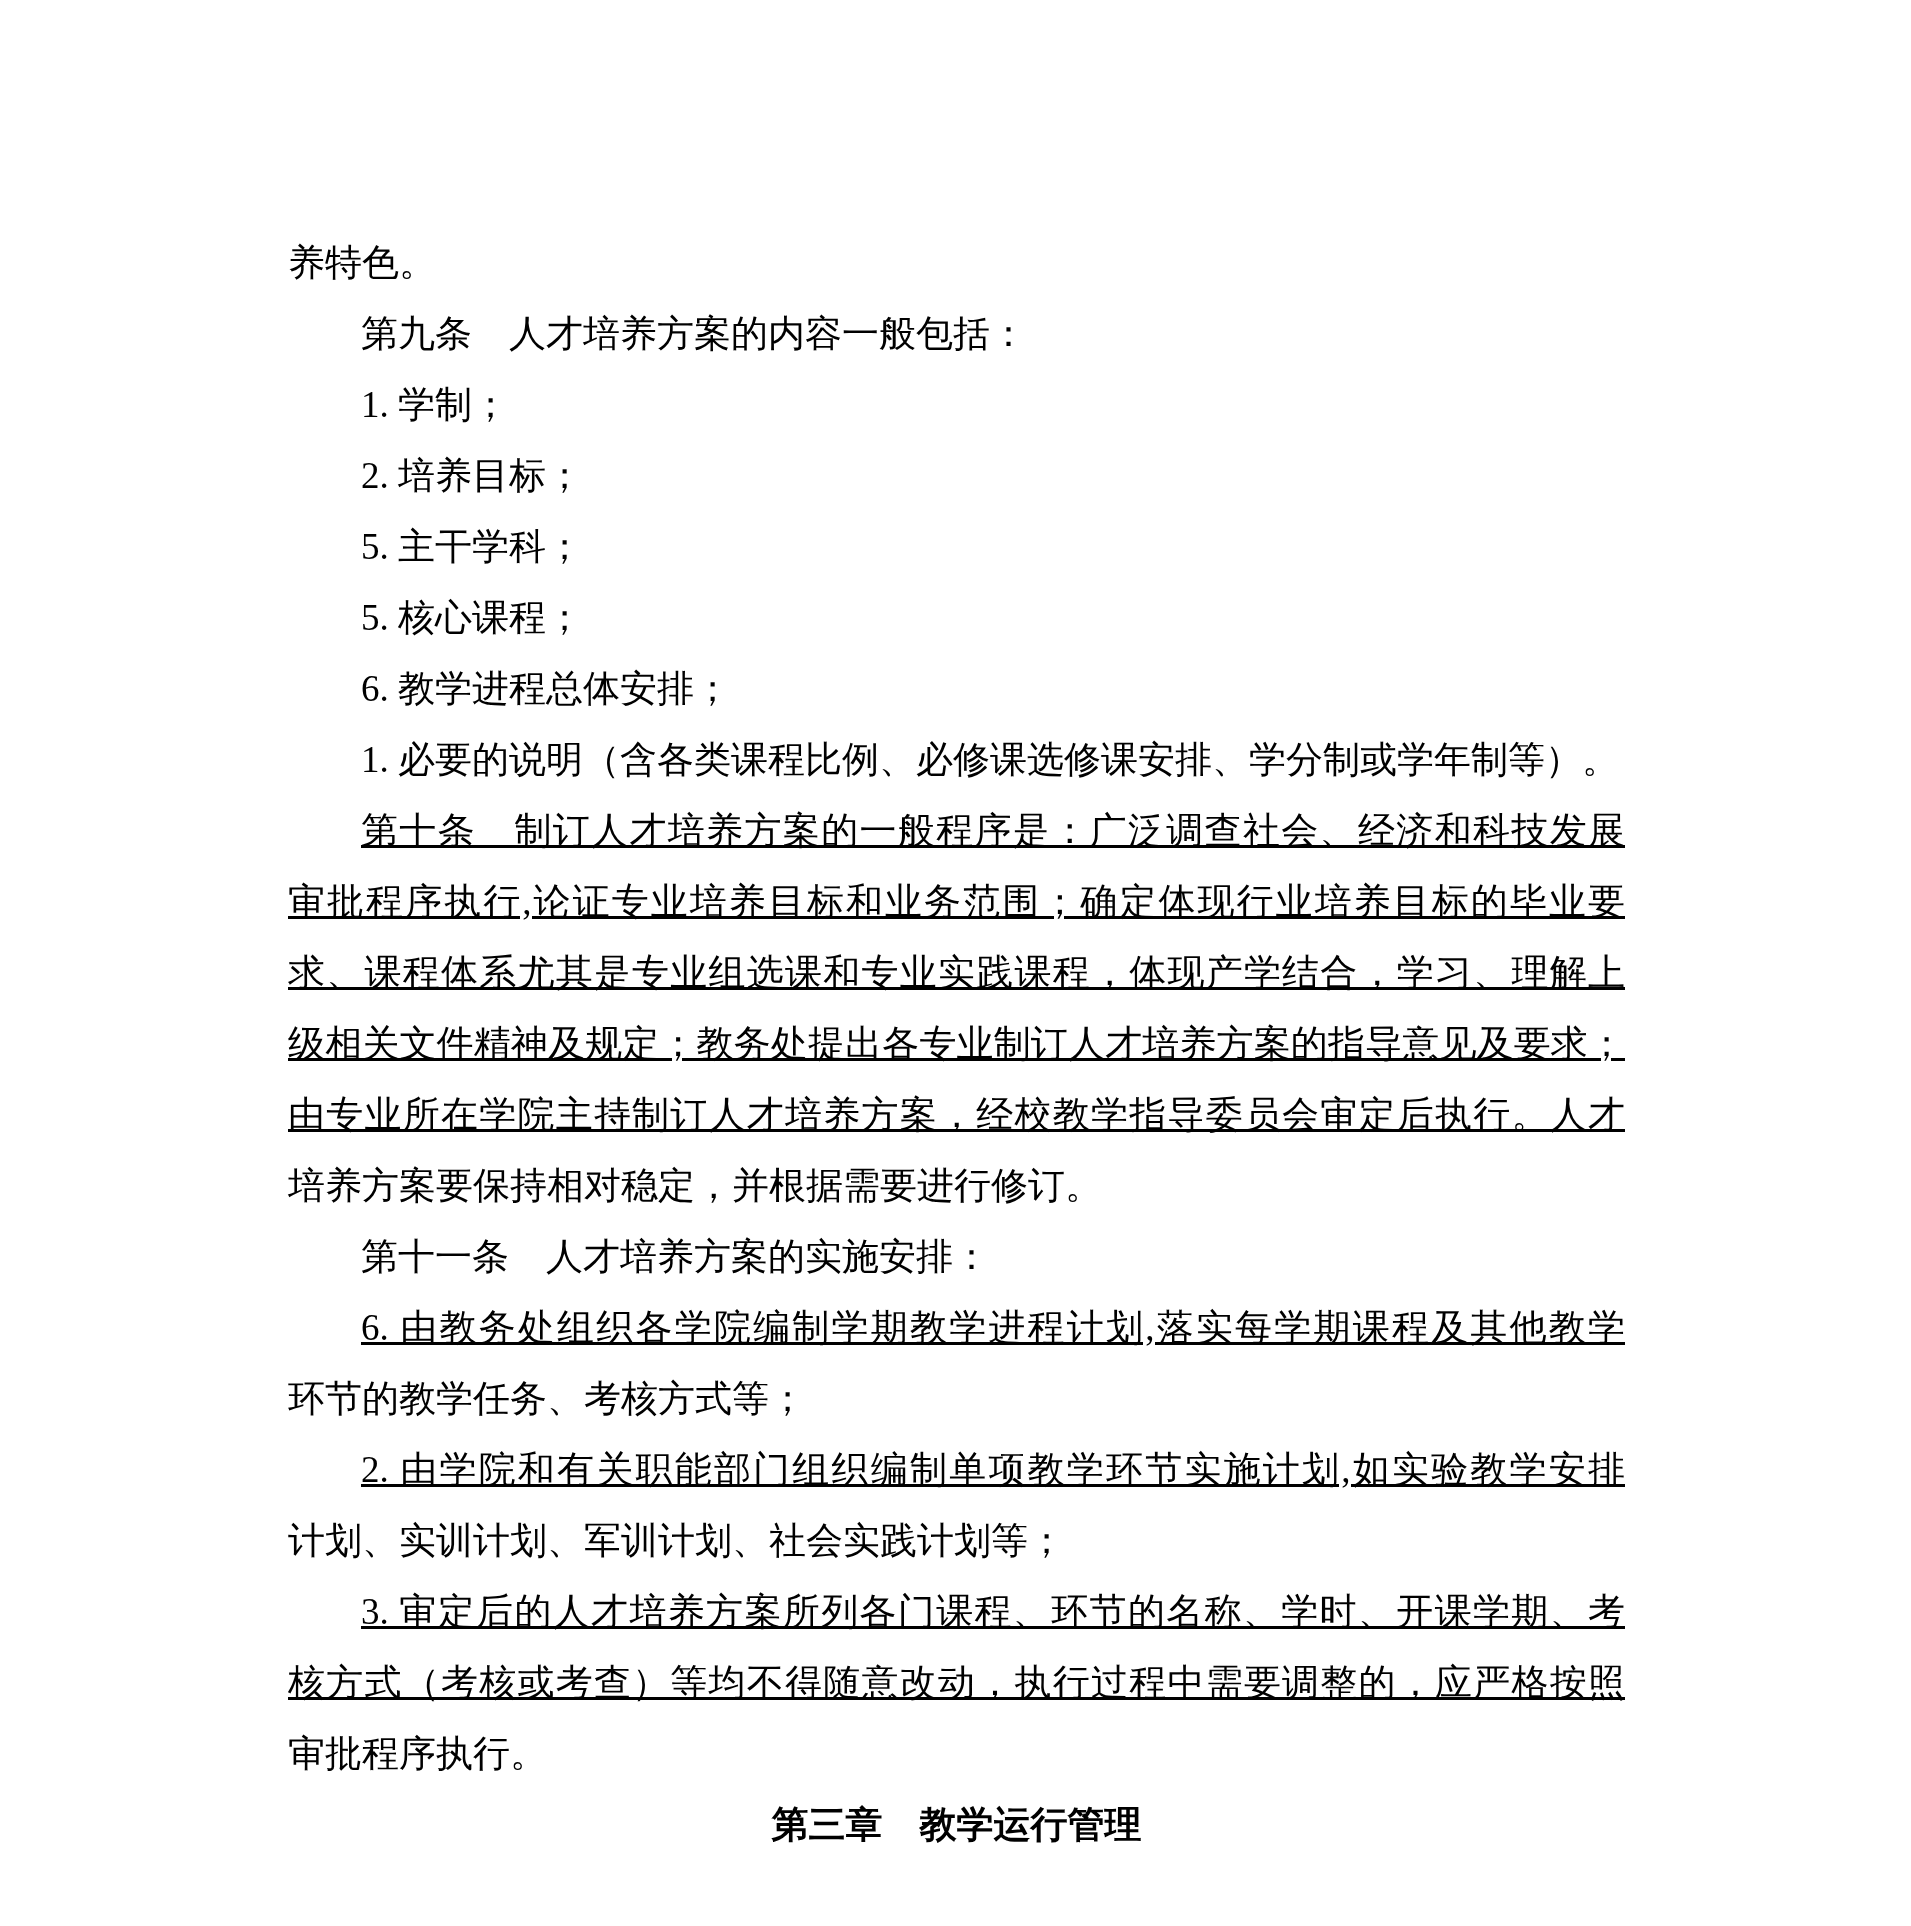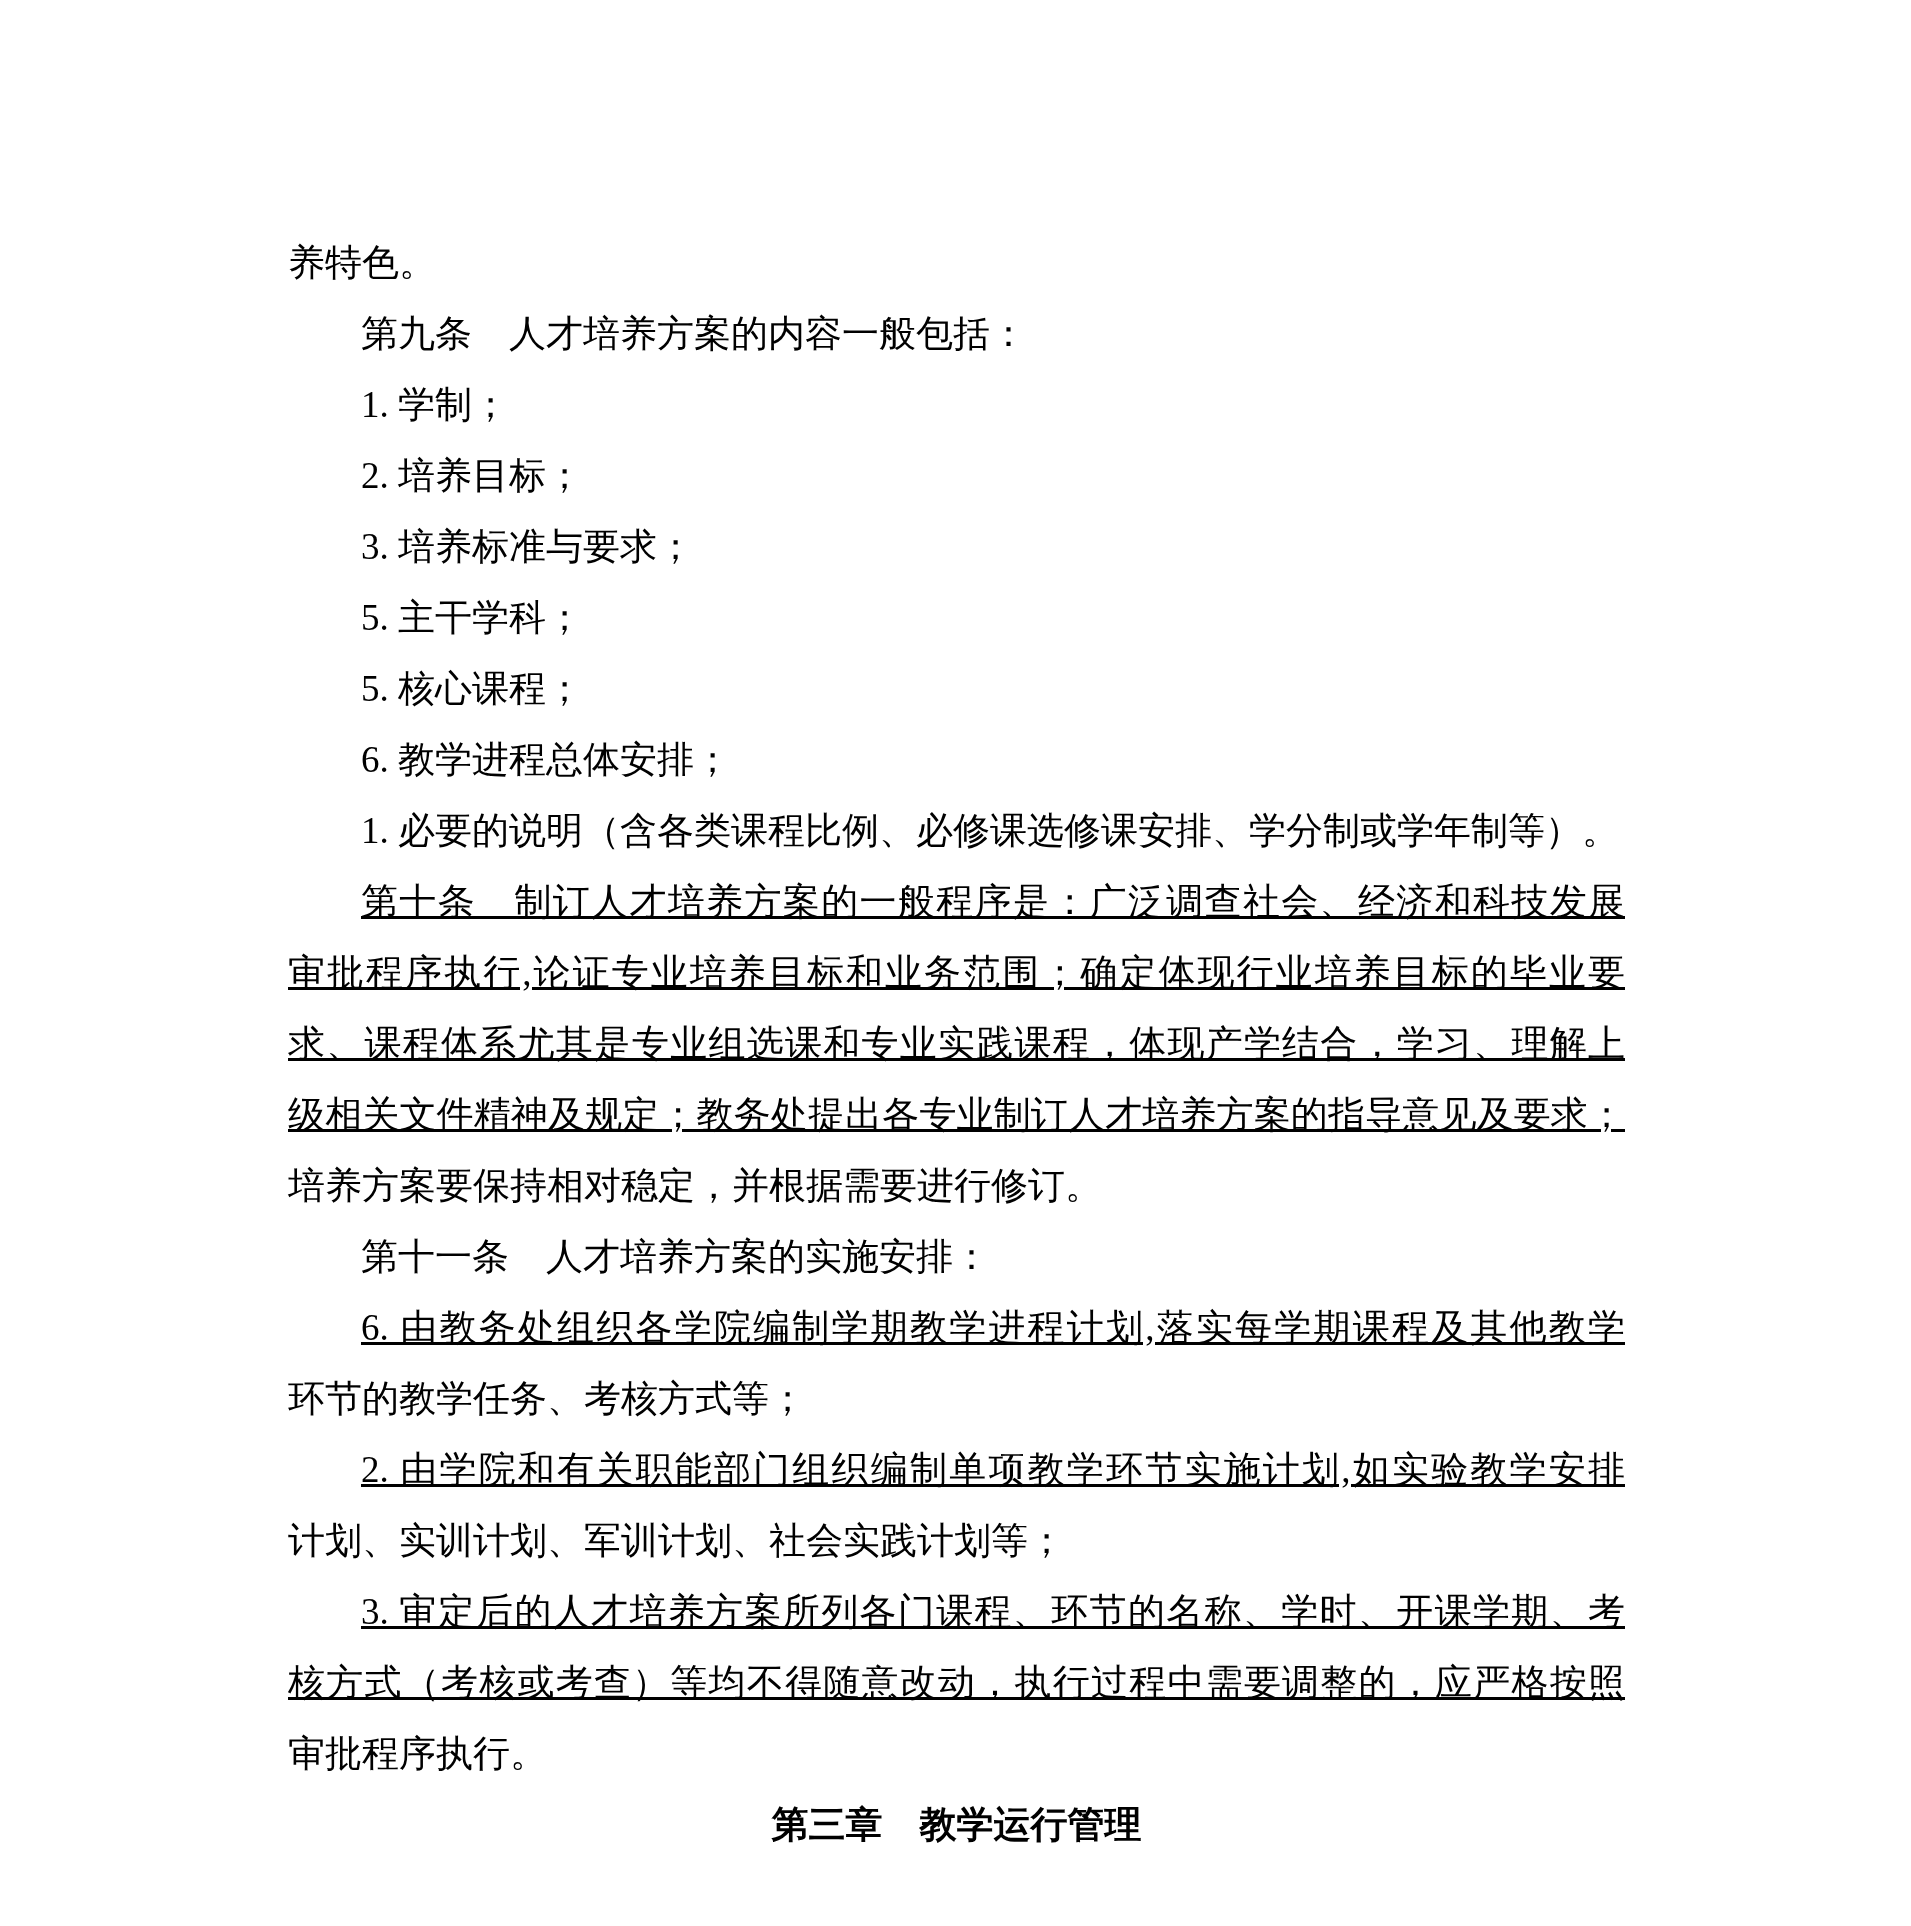--- a/index.html
+++ b/index.html
@@ -49,29 +49,29 @@
 </style>
 </head>
 <body>
 
 <div class="page">
   <div class="text-block">
       <div class="line">养特色。</div>
       <div class="line indent">第九条　人才培养方案的内容一般包括：</div>
       <div class="line indent">1. 学制；</div>
       <div class="line indent">2. 培养目标；</div>
-      <div class="line indent">3. 培养标准与要求；</div>
       <div class="line indent">5. 主干学科；</div>
       <div class="line indent">5. 核心课程；</div>
       <div class="line indent">6. 教学进程总体安排；</div>
       <div class="line indent">1. 必要的说明（含各类课程比例、必修课选修课安排、学分制或学年制等）。</div>
       <div class="line indent justify">第十条　制订人才培养方案的一般程序是：广泛调查社会、经济和科技发展</div>
       <div class="line justify">审批程序执行,论证专业培养目标和业务范围；确定体现行业培养目标的毕业要</div>
       <div class="line justify">求、课程体系尤其是专业组选课和专业实践课程，体现产学结合，学习、理解上</div>
       <div class="line justify">级相关文件精神及规定；教务处提出各专业制订人才培养方案的指导意见及要求；</div>
+      <div class="line justify">由专业所在学院主持制订人才培养方案，经校教学指导委员会审定后执行。人才</div>
       <div class="line">培养方案要保持相对稳定，并根据需要进行修订。</div>
       <div class="line indent">第十一条　人才培养方案的实施安排：</div>
       <div class="line indent justify">6. 由教务处组织各学院编制学期教学进程计划,落实每学期课程及其他教学</div>
       <div class="line">环节的教学任务、考核方式等；</div>
       <div class="line indent justify">2. 由学院和有关职能部门组织编制单项教学环节实施计划,如实验教学安排</div>
       <div class="line">计划、实训计划、军训计划、社会实践计划等；</div>
       <div class="line indent justify">3. 审定后的人才培养方案所列各门课程、环节的名称、学时、开课学期、考</div>
       <div class="line justify">核方式（考核或考查）等均不得随意改动，执行过程中需要调整的，应严格按照</div>
       <div class="line">审批程序执行。</div>
       <div class="line center bold">第三章　教学运行管理</div>

